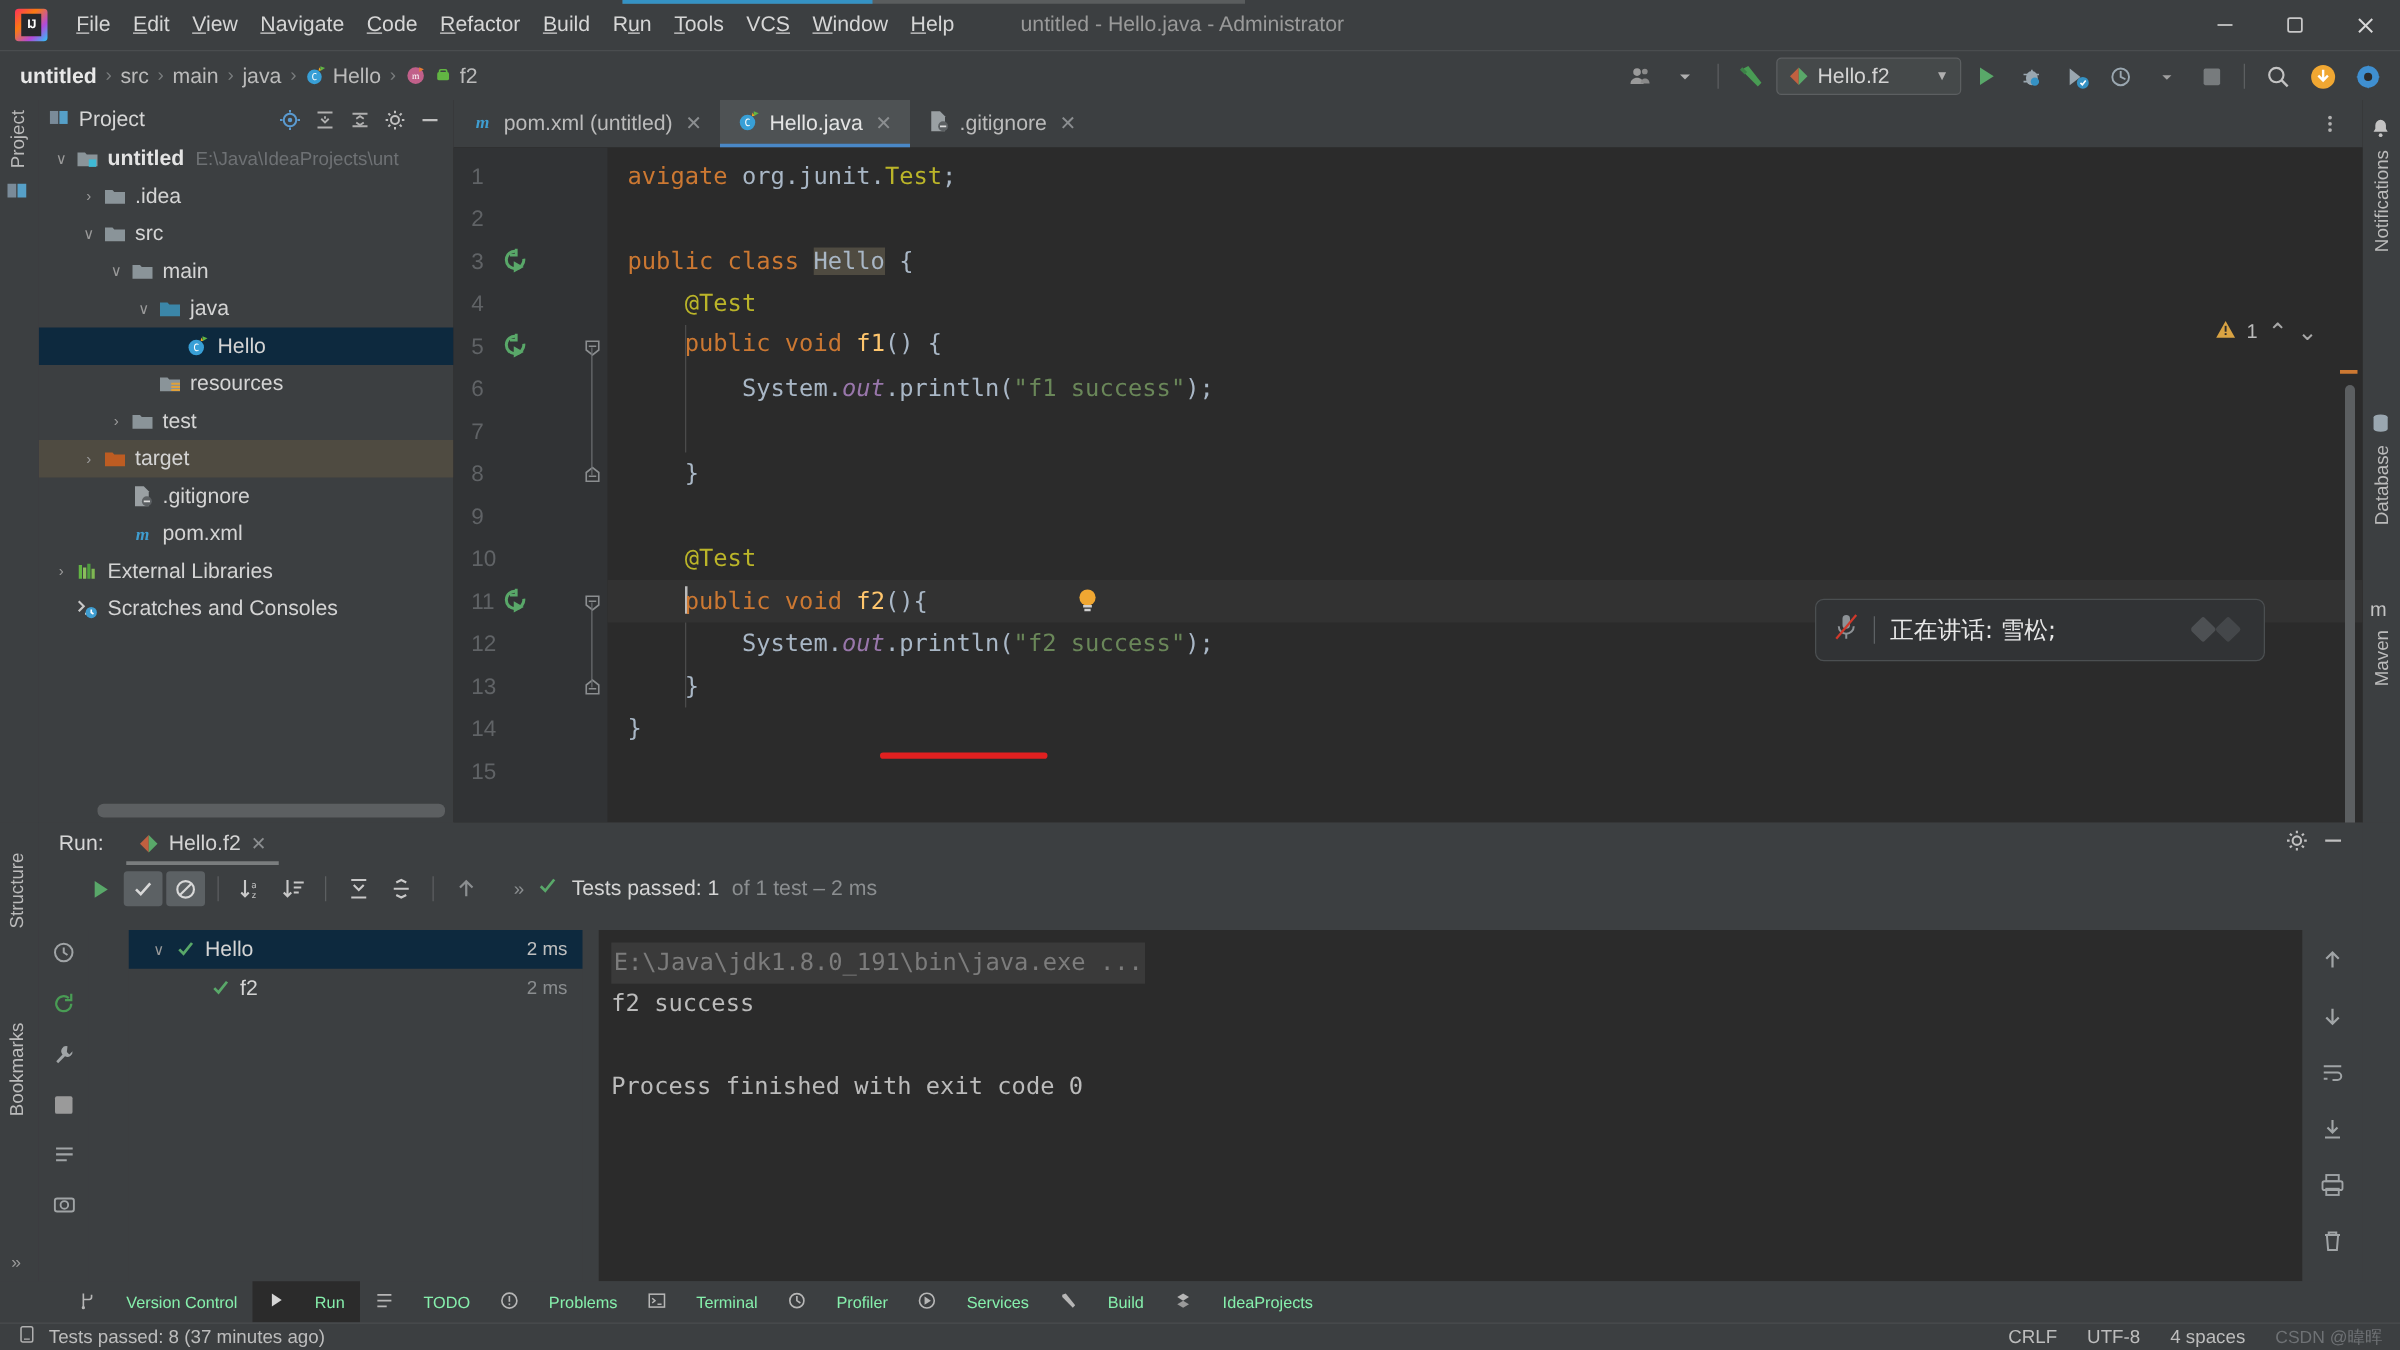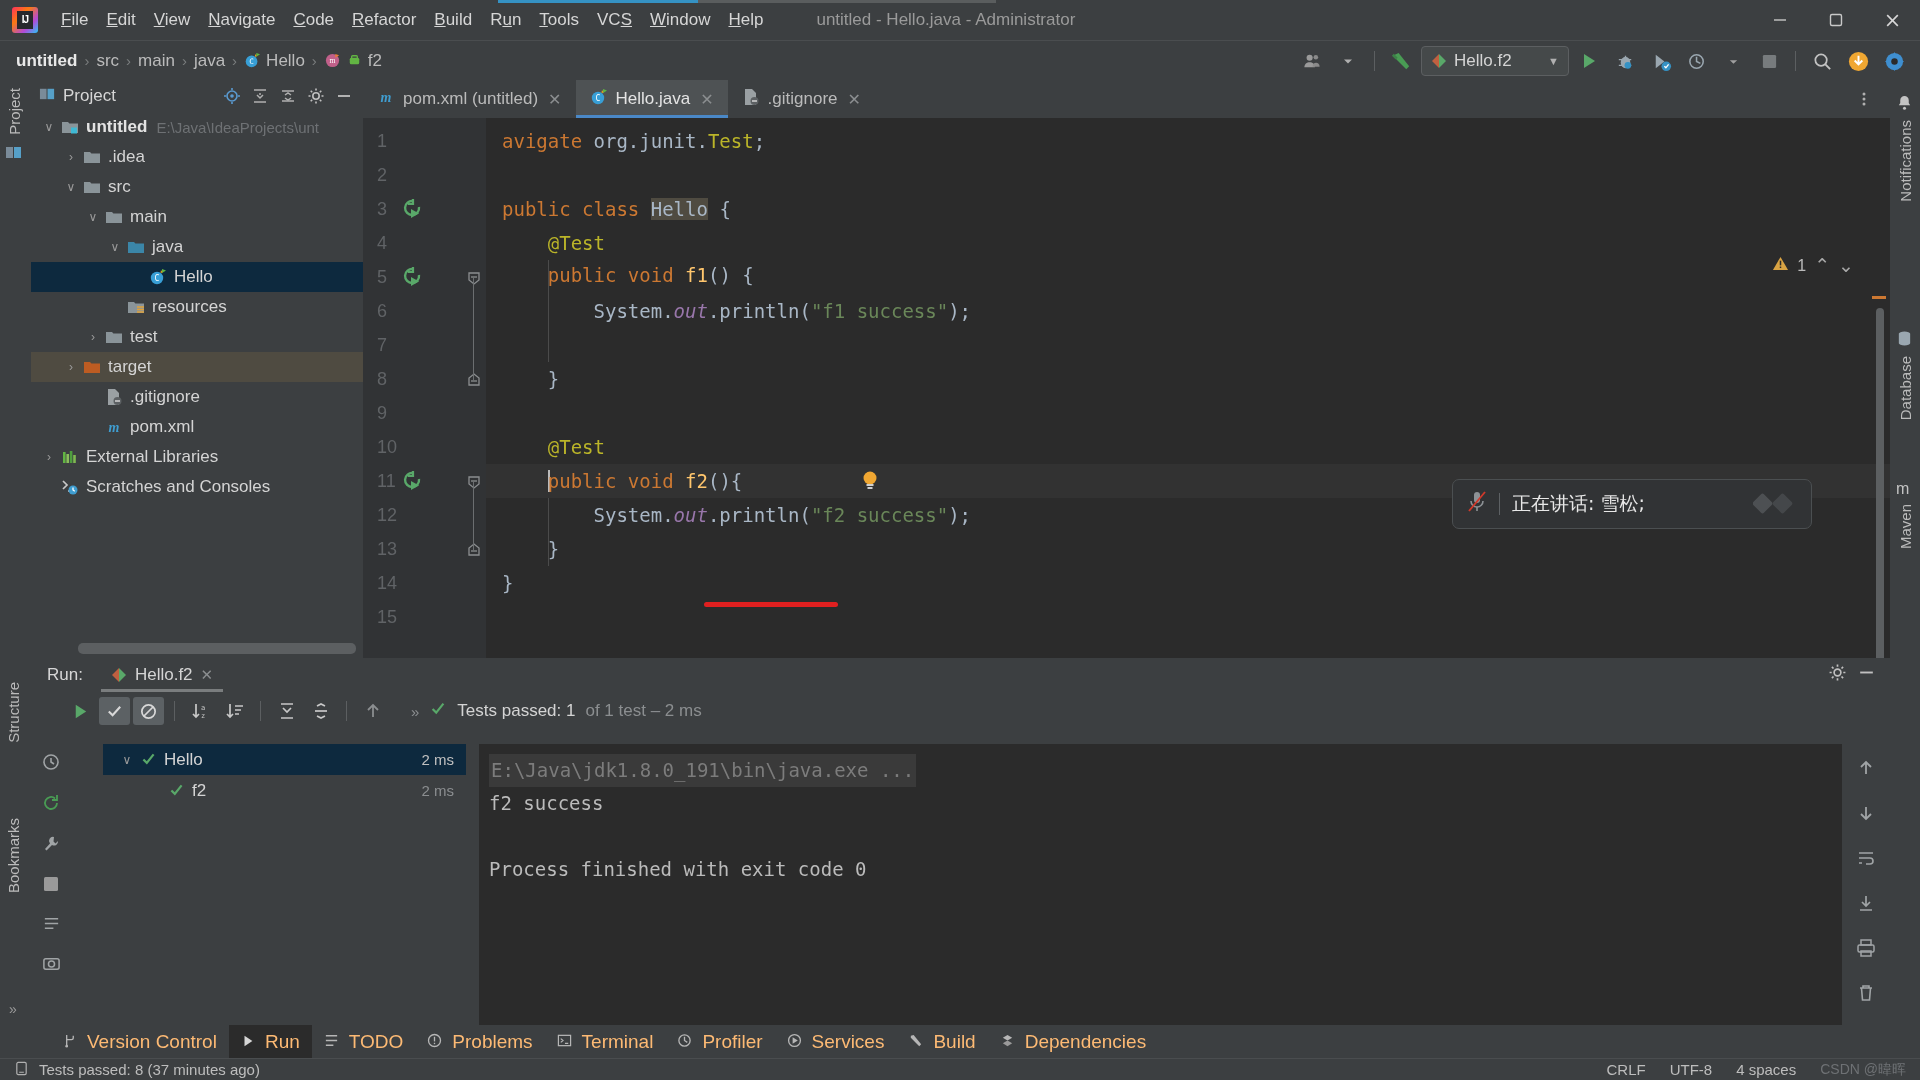--- a/index.html
+++ b/index.html
@@ -230,22 +230,22 @@
     position: absolute; left: 0; top: 86px; width: 40px; bottom: 0; background: #3c3f41;
     display: flex; flex-direction: column; align-items: center; padding-top: 8px; gap: 16px;
   }
 
   
   #tool-bar-bottom {
     position: absolute; left: 0; top: 1025px; width: 1920px; height: 33px;
     background: #3c3f41; display: flex; align-items: center; padding-left: 50px; gap: 0;
   }
   .bw {
-    display: flex; align-items: center; gap: 10px; height: 33px; padding: 0 12px;
-    font-size: 19px; color: #fdba74;
+    display: flex; align-items: center; gap: 24px; height: 33px; padding: 0 12px;
+    font-size: 13px; color: #86efac;
   }
   .bw.active { background: #2b2b2b; }
   #status-bar {
     position: absolute; left: 0; top: 1058px; width: 1920px; height: 22px;
     background: #3c3f41; display: flex; align-items: center; padding-left: 14px;
     font-size: 15px; color: #bdbdbd; gap: 10px; border-top: 1px solid #4a4d4f;
   }
   #status-right { margin-left: auto; display: flex; align-items: center; gap: 24px; padding-right: 14px; }
   #watermark { color: #6e7174; font-size: 14px; }
 </style>
@@ -1054,21 +1054,21 @@
       <span><svg width="15" height="15" viewBox="0 0 16 16">
           <path d="M3 3 L6 2 L14 12 L12 14 L3 5 Z" fill="#b6b6b6"></path>
         </svg></span>
       <span>Build</span>
     </div>
     <div class="bw">
       <span><svg width="15" height="15" viewBox="0 0 16 16">
           <path d="M8 2 l5 3 l-5 3 l-5 -3z" fill="#b6b6b6"></path>
           <path d="M8 8 l5 3 l-5 3 l-5 -3z" fill="#9a9a9a"></path>
         </svg></span>
-      <span>Dependencies</span>
+      <span>IdeaProjects</span>
     </div>
   </div>
 
 <div id="status-bar">
   <span>
     <svg width="15" height="15" viewBox="0 0 16 16">
         <rect x="3" y="1.5" width="10" height="13" rx="1.5" fill="none" stroke="#b0b0b0" stroke-width="1.3"></rect>
         <line x1="5.5" y1="12" x2="10.5" y2="12" stroke="#b0b0b0" stroke-width="1.1"></line>
       </svg>
   </span>

